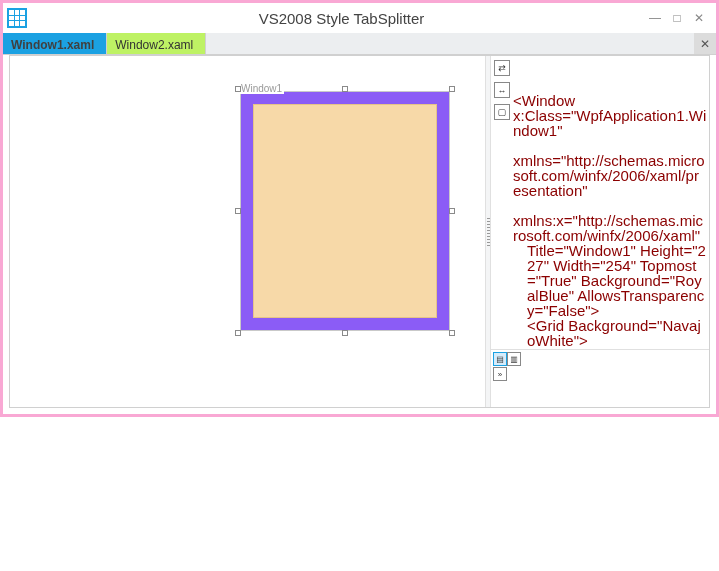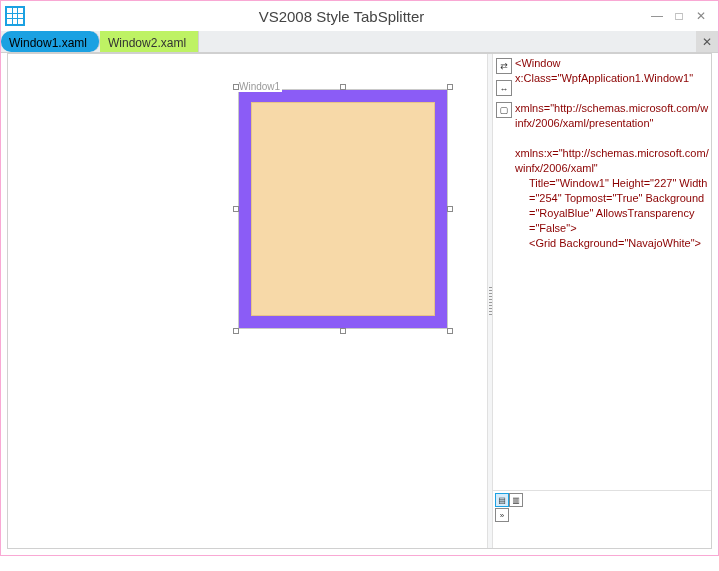--- a/index.html
+++ b/index.html
@@ -1,36 +1,36 @@
 <!DOCTYPE html>
 <html><head>
 <meta charset="utf-8">
 <style>
   * { box-sizing: border-box; margin: 0; padding: 0; font-family: "Segoe UI", Tahoma, sans-serif; }
   body { background: #fff; }
   .window {
-    width: 719px; height: 556px; border: 1px solid #f9a8d4; position: relative; background: #fff;
+    width: 719px; height: 417px; border: 3px solid #f9a8d4; position: relative; background: #fff;
   }
   .titlebar {
     height: 30px; display: flex; align-items: center; padding: 0 4px; font-size: 14px;
   }
   .app-icon {
     width: 20px; height: 20px; background: #1ba1e2; display: grid; grid-template-columns: repeat(3,1fr); grid-template-rows: repeat(3,1fr); gap:1px; padding:2px; margin-right: 8px;
   }
   .app-icon div { background: #fff; }
   .title-text { flex: 1; text-align: center; color: #444; font-size: 15px; }
   .win-controls { display: flex; gap: 8px; padding-right: 6px; color: #888; }
   .win-controls span { width: 14px; text-align: center; cursor: default; font-size: 12px; }
   .tabstrip {
     height: 22px; background: #eceef0; display: flex; align-items: stretch; border-bottom: 1px solid #d0d0d0;
   }
   .tab {
     padding: 2px 12px 0 8px; font-size: 12px; color: #333; display: flex; align-items: center; border-right: 1px solid #d0d0d0; background: #bef264;
   }
-  .tab.active { background: #1ba1e2; color: #000000; font-weight: 400; border-radius: 10px; }
+  .tab.active { background: #1ba1e2; color: #404040; font-weight: 700; }
   .tabstrip-close {
     width: 22px; display:flex; align-items:center; justify-content:center; margin-left:auto; background:#dcdcdc; font-size:12px; color:#555;
   }
   .client {
     position: absolute; top: 52px; bottom: 6px; left: 6px; right: 6px; border: 1px solid #d0d0d0; display:flex;
   }
   .design-pane { flex: 1; position: relative; background:#fff; }
   .designer-frame {
     position:absolute; left: 230px; top: 35px; width: 210px; height: 240px; border:1px solid #c9c9c9; background:#8b5cf6;
   }
@@ -47,21 +47,21 @@
   }
   .v-splitter {
     width:6px; background:#f4f5f6; border-left:1px solid #e0e0e0; border-right:1px solid #e0e0e0; display:flex; align-items:center; justify-content:center;
   }
   .v-grip { width:3px; height:28px; background:repeating-linear-gradient(#999,#999 1px,transparent 1px,transparent 3px); }
   .right-panel { width:218px; display:flex; flex-direction:column; }
   .code-row { flex:1; display:flex; overflow:hidden; }
   .icon-stack { width:22px; display:flex; flex-direction:column; gap:6px; padding-top:4px; align-items:center; }
   .mini-icon { width:16px; height:16px; border:1px solid #888; display:flex; align-items:center; justify-content:center; font-size:9px; color:#333; background:#fff; }
   .code-area {
-    flex:1; font-family: Consolas, monospace; font-size:11px; line-height:15px; color:#333; padding:2px 2px 2px 0; overflow:hidden; word-break:break-all;
+    flex:1; font-family: Consolas, monospace; font-size:15px; line-height:15px; color:#333; padding:2px 2px 2px 0; overflow:hidden; word-break:break-all;margin-top:35px;
   }
   .code-area div { white-space: pre-wrap; }
   .rb { color:#8b0000; } 
   .attr { color:#8b0000; }
   .indent1 { padding-left: 14px; }
   .hl { background:#3399ff; color:#fff; display:inline-block; }
   .bottom-icons { height:58px; border-top:1px solid #e0e0e0; display:flex; flex-direction:column; align-items:flex-start; padding:2px; gap:1px; }
   .bottom-icons .row { display:flex; }
   .bottom-icons .mini-icon { width:14px; height:14px; font-size:8px; }
   .sel { border:1px solid #1ba1e2; background:#d6ecfb; }

